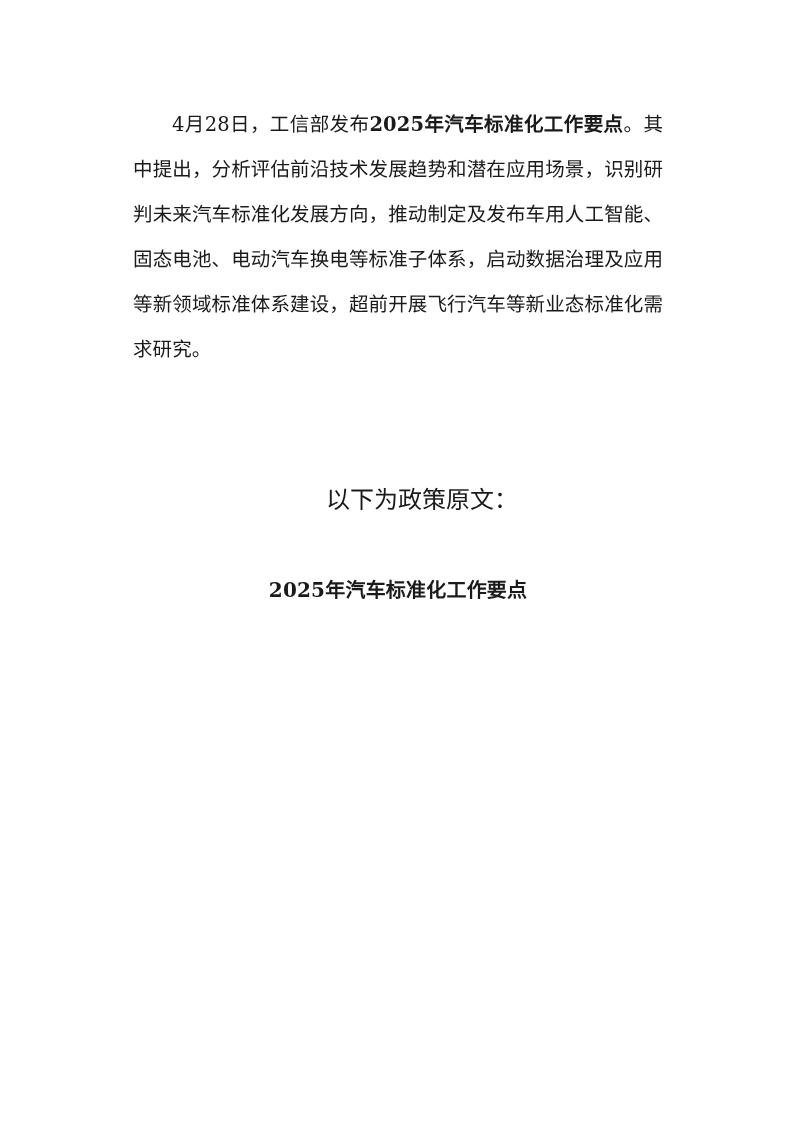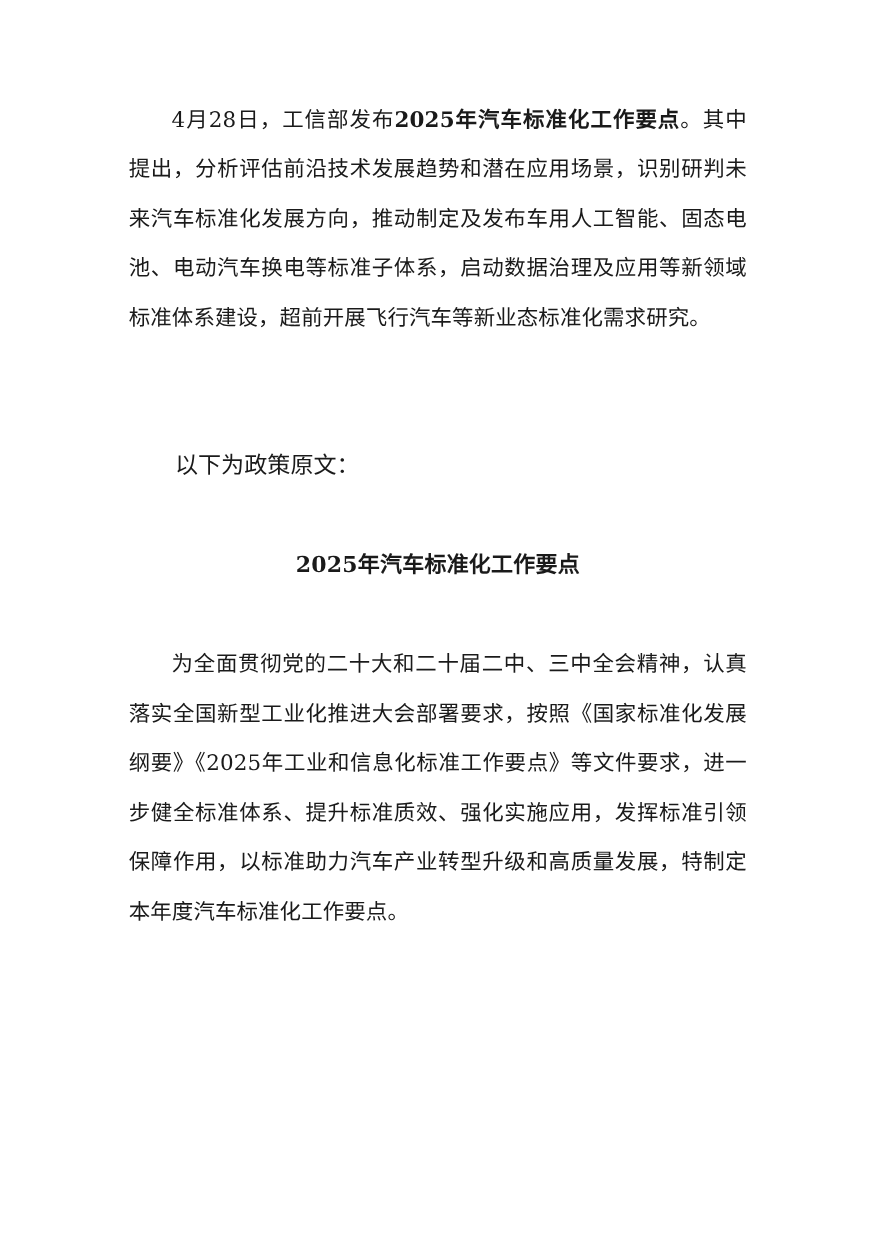--- a/index.html
+++ b/index.html
@@ -22,21 +22,21 @@
     overflow: hidden;
     box-sizing: border-box;
   }
   .doc-body {
     position: absolute;
     left: 117px;
     top: 86px;
     width: 562px;
   }
   p.para {
-    margin: 0;
+    margin: 16px;
     font-size: 19.5px;
     line-height: 45px;
     text-align: justify;
     text-justify: inter-ideograph;
     text-indent: 2em;
     letter-spacing: 0.1px;
     word-break: break-all;
   }
   .gap-line {
     height: 45px;
@@ -47,24 +47,24 @@
   h1.doc-title {
     margin: 0;
     font-size: 20px;
     line-height: 45px;
     font-weight: bold;
     text-align: center;
     letter-spacing: 0.2px;
   }
   .lead-line {
     margin: 0;
-    font-size: 21px;
+    font-size: 24px;
     line-height: 45px;
     text-indent: 2em;
-    text-align: left;
+    text-align: center;
   }
 </style>
 </head>
 <body>
 
 <div class="page">
 
   <div class="doc-body">
 
     <p class="para"><span>4月28日，工信部发布</span><b class="strong">2025年汽车标准化工作要点</b><span>。其中提出，分析评估前沿技术发展趋势和潜在应用场景，识别研判未来汽车标准化发展方向，推动制定及发布车用人工智能、固态电池、电动汽车换电等标准子体系，启动数据治理及应用等新领域标准体系建设，超前开展飞行汽车等新业态标准化需求研究。</span></p>
@@ -75,17 +75,16 @@
     <div class="gap-line"></div>
 
     <p class="lead-line">以下为政策原文：</p>
 
     <div class="gap-line"></div>
 
     <h1 class="doc-title">2025年汽车标准化工作要点</h1>
 
     <div class="gap-line"></div>
 
-    <p class="para">为全面贯彻党的二十大和二十届二中、三中全会精神，认真落实全国新型工业化推进大会部署要求，按照《国家标准化发展纲要》《2025年工业和信息化标准工作要点》等文件要求，进一步健全标准体系、提升标准质效、强化实施应用，发挥标准引领保障作用，以标准助力汽车产业转型升级和高质量发展，特制定本年度汽车标准化工作要点。</p>
 
   </div>
 
 </div>
 
 </body></html>

